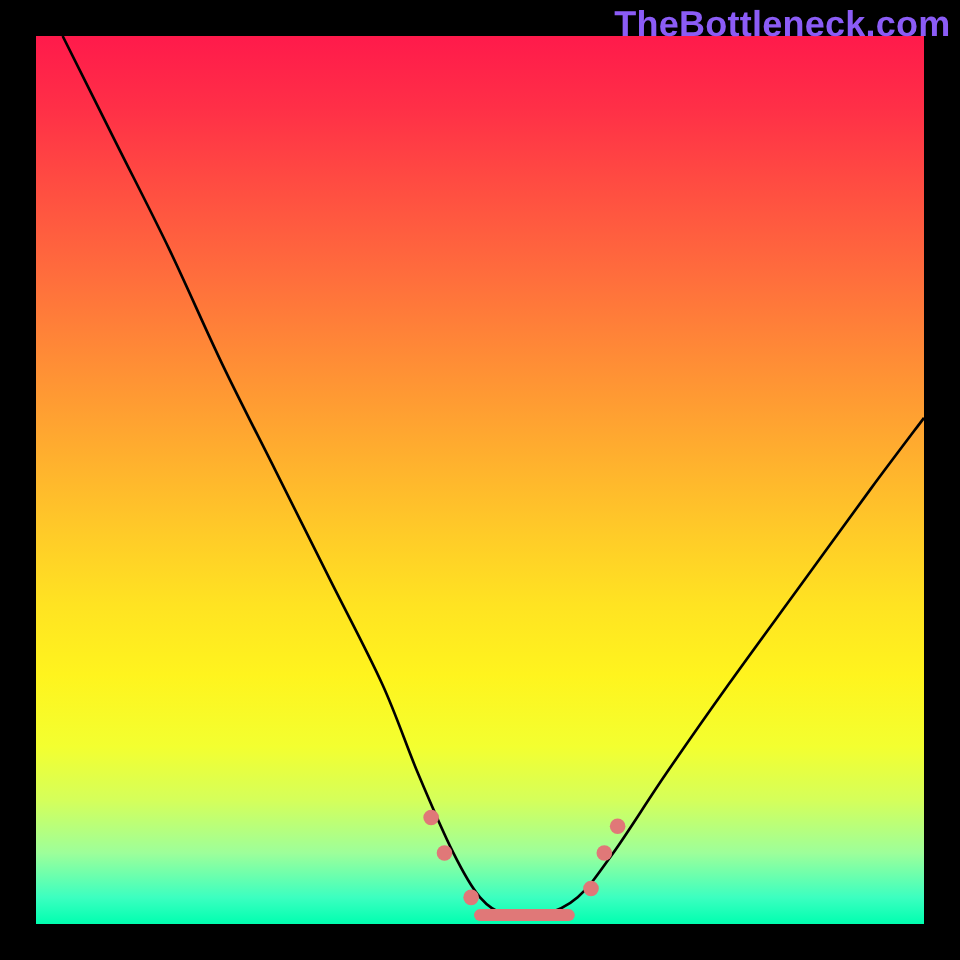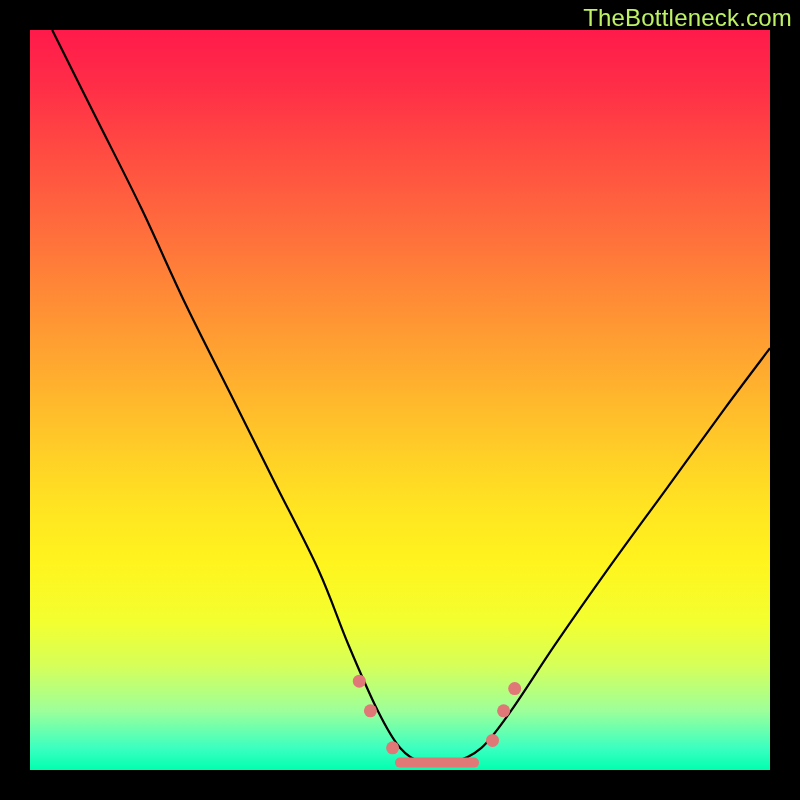--- a/index.html
+++ b/index.html
@@ -37,23 +37,23 @@
       #d5ff5a 86%,
       #9dff9a 92%,
       #3cffc0 97%,
       #00ffb0 100%
     );
   }
   .watermark {
     position: absolute;
     top: 4px;
     right: 8px;
-    font-size: 24px;
-    font-weight: 400;
-    color: #bef264;
+    font-size: 30px;
+    font-weight: 700;
+    color: #8b5cf6;
     letter-spacing: 0.2px;
     user-select: none;
   }
   svg.curve {
     position: absolute;
     left: 0; top: 0;
     width: 740px; height: 740px;
     overflow: visible;
   }
   .curve-path {

